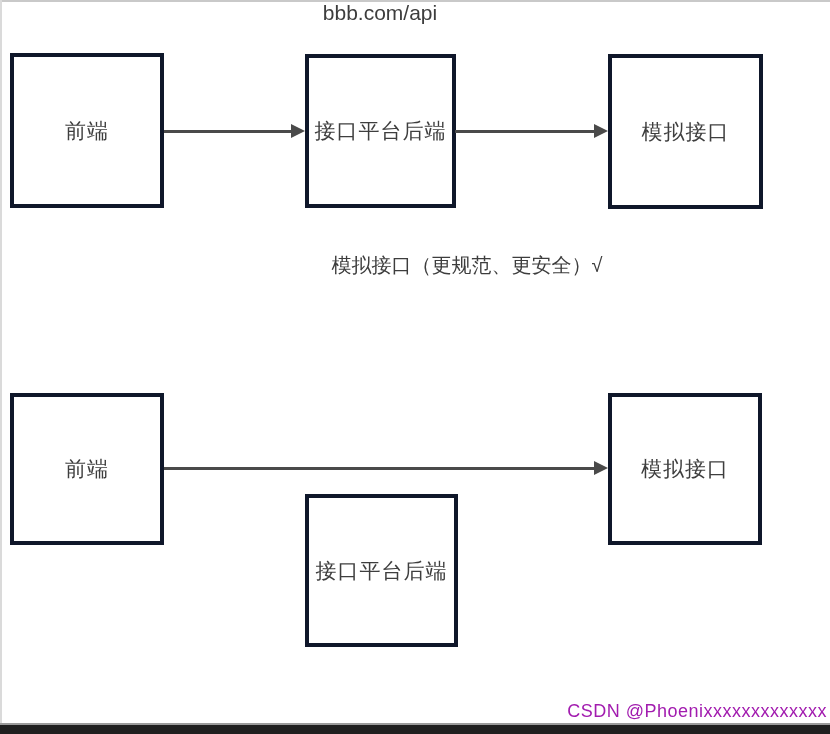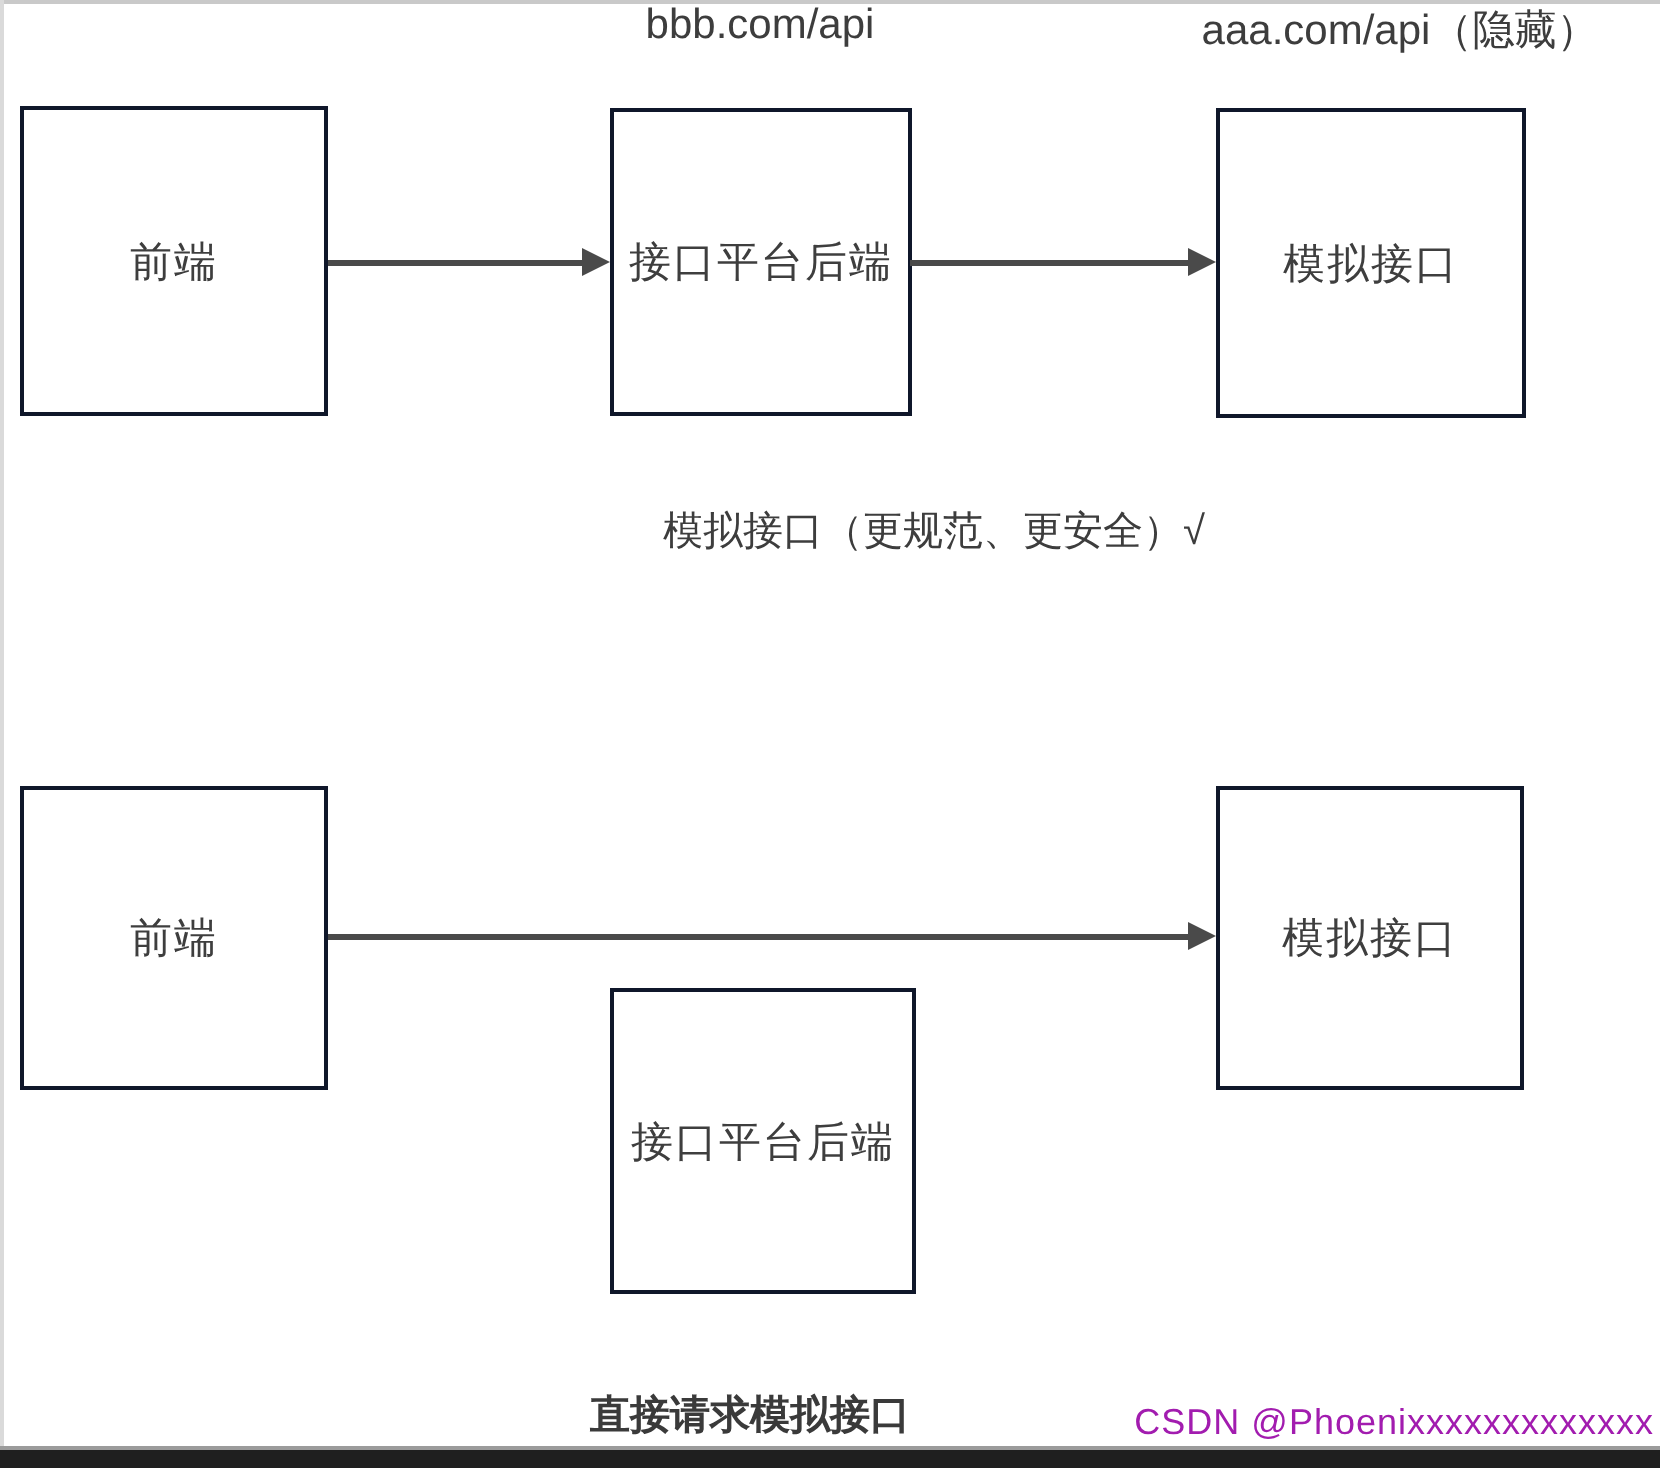--- a/index.html
+++ b/index.html
@@ -35,21 +35,21 @@
   }
   .bottom-bar {
     position: absolute;
     left: 0; bottom: 0;
     width: 830px; height: 9px;
     background: #1f1f1f;
   }
   .box {
     position: absolute;
     box-sizing: border-box;
-    border: 2px solid #0f172a;
+    border: 4px solid #0f172a;
     background: #ffffff;
     display: flex;
     align-items: center;
     justify-content: center;
     color: #3e3e3e;
     font-size: 21px;
     letter-spacing: 1px;
     white-space: nowrap;
   }
   .url-label {
@@ -116,21 +116,20 @@
 </style>
 </head>
 <body>
 
 <div class="canvas">
 
   <div class="top-line"></div>
   <div class="left-line"></div>
 
   <div class="url-label url-backend">bbb.com/api</div>
-  <div class="url-label url-mock">aaa.com/api（隐藏）</div>
 
   <div class="box box-a-frontend">
     <span>前端</span>
   </div>
 
   <div class="arrow arrow-a1">
     <div class="shaft"></div>
     <div class="head"></div>
   </div>
 
@@ -159,19 +158,18 @@
   </div>
 
   <div class="box box-b-mock">
     <span>模拟接口</span>
   </div>
 
   <div class="box box-b-platform">
     <span>接口平台后端</span>
   </div>
 
-  <div class="caption heavy caption-bottom">直接请求模拟接口</div>
 
   <div class="watermark">CSDN @Phoenixxxxxxxxxxxxx</div>
   <div class="bottom-line"></div>
   <div class="bottom-bar"></div>
 
 </div>
 
 </body></html>

